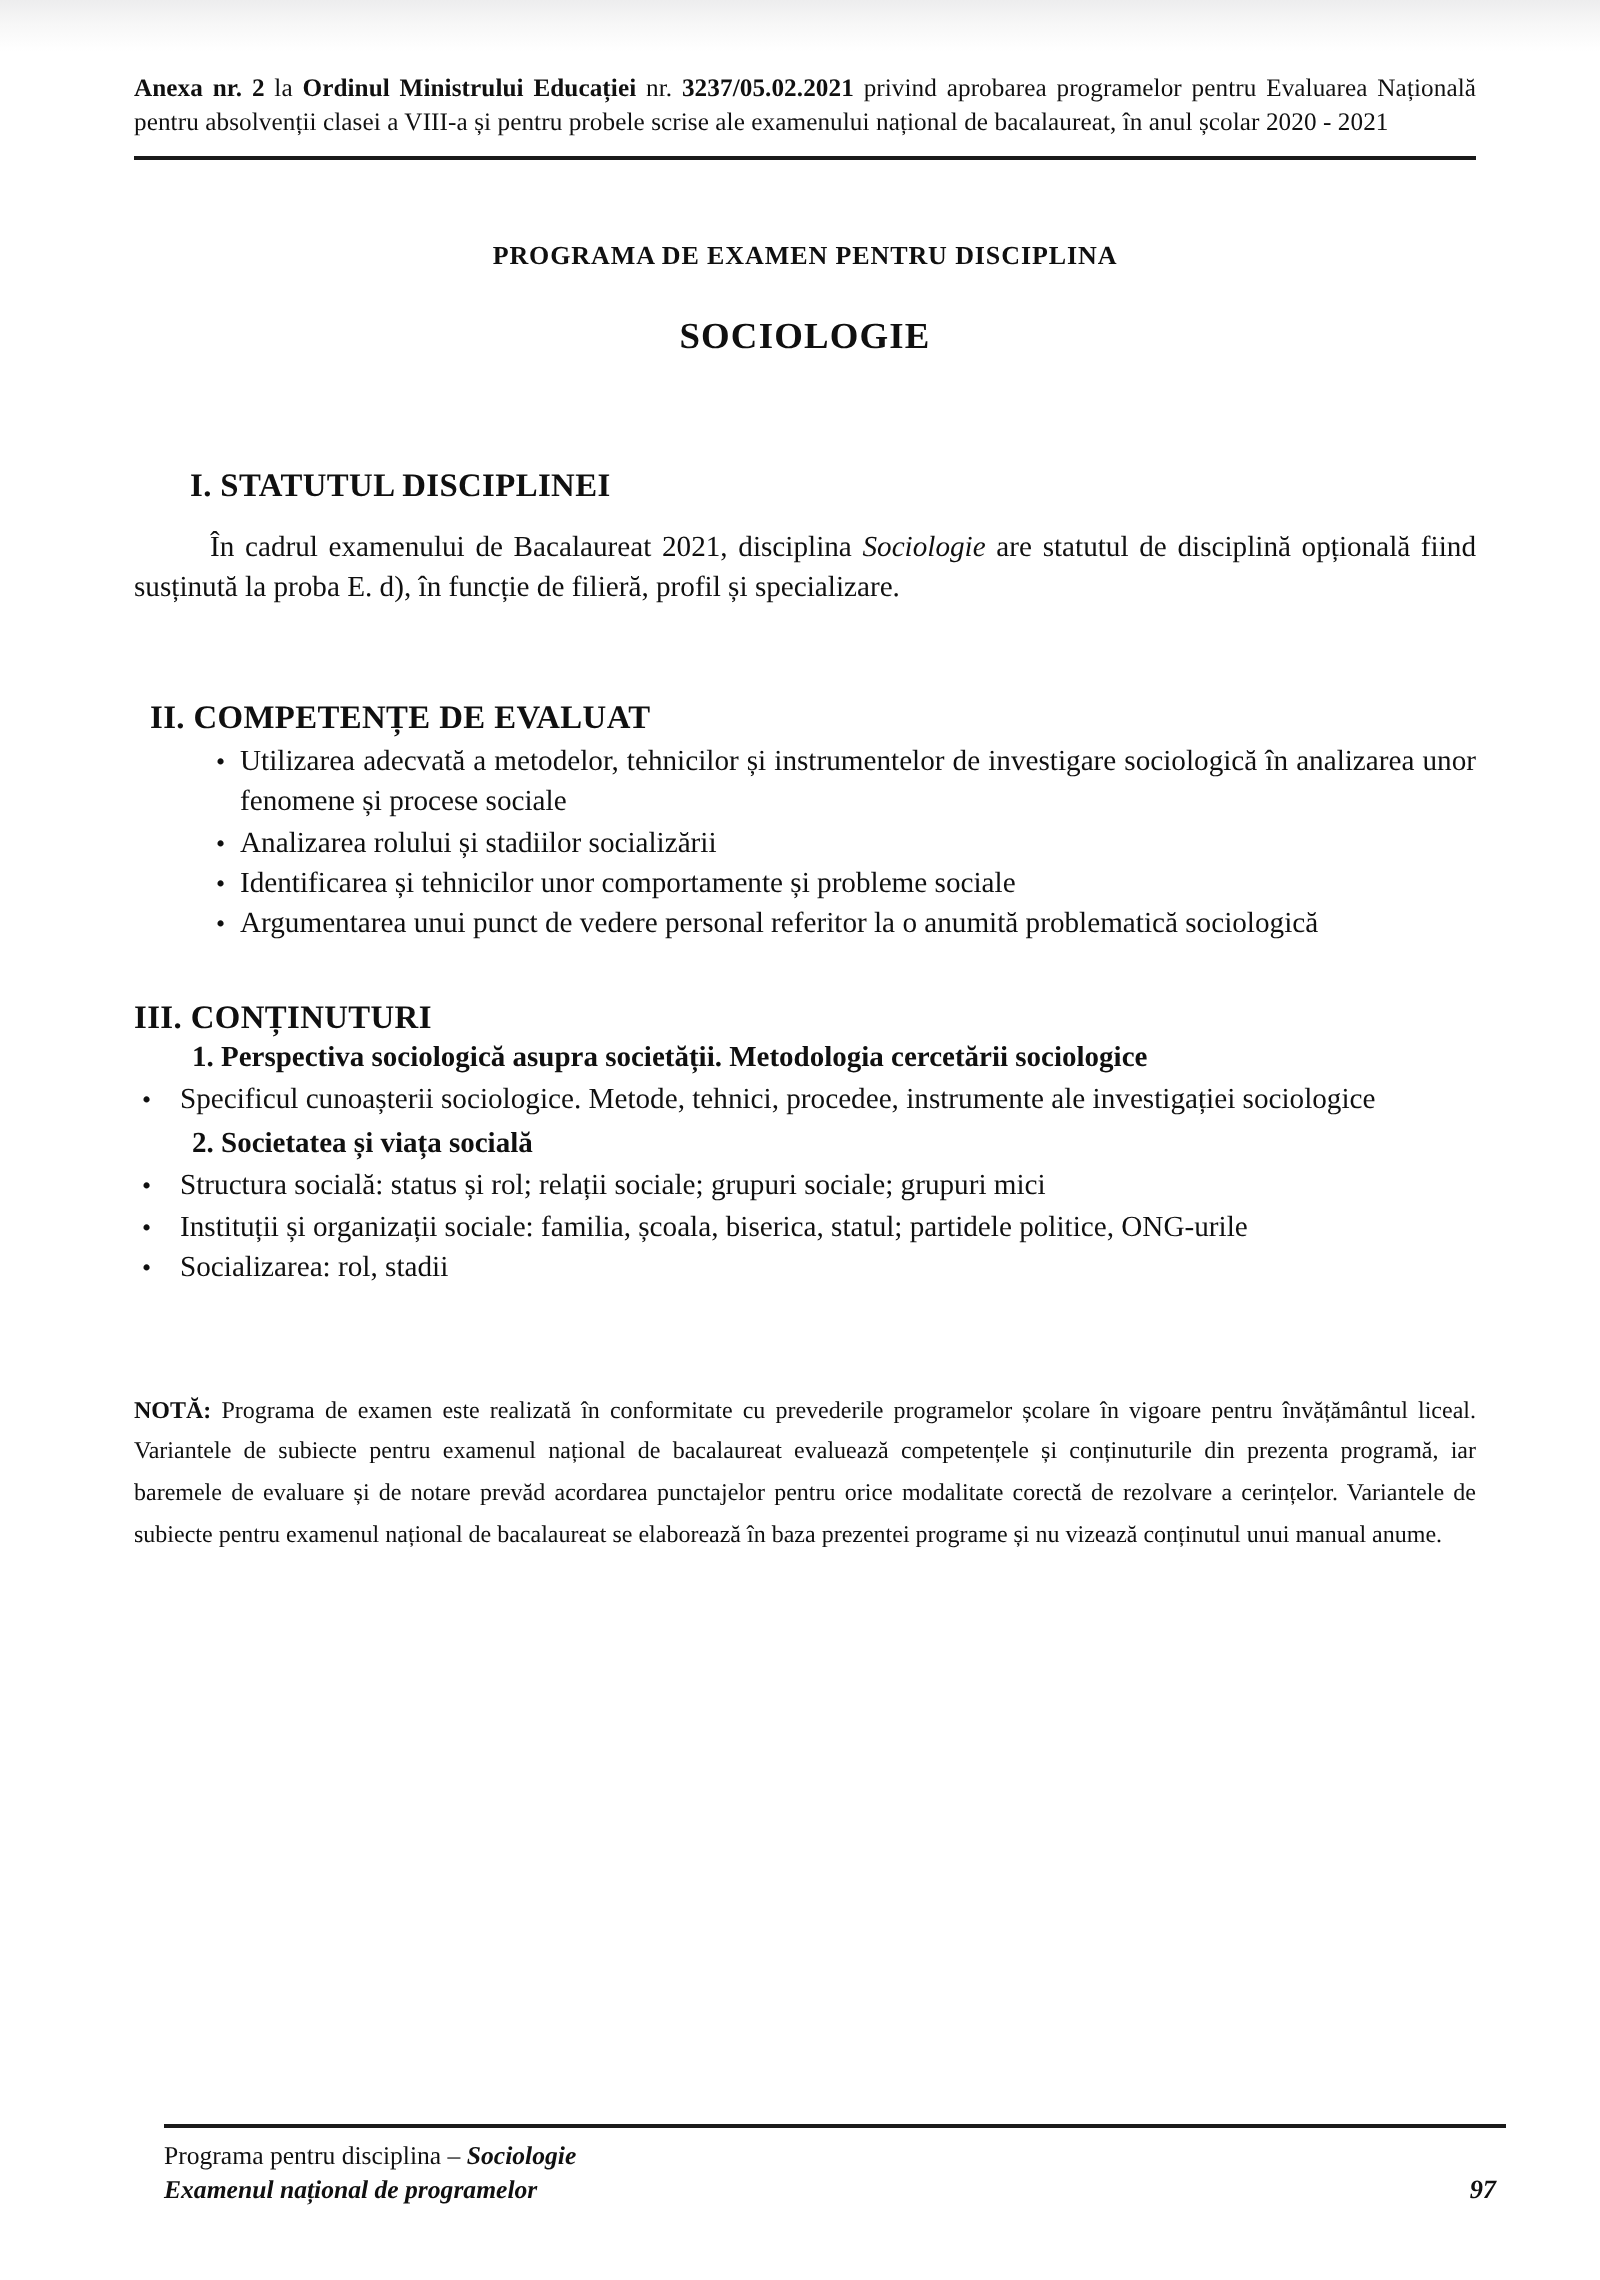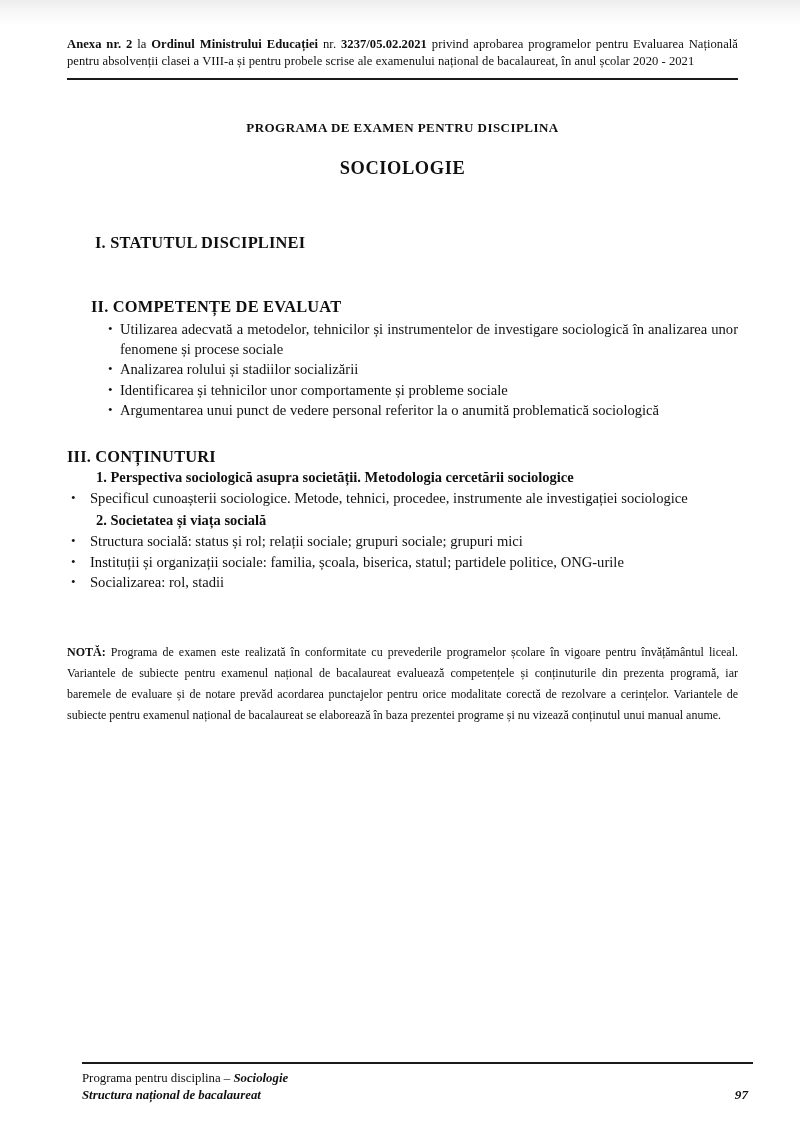--- a/index.html
+++ b/index.html
@@ -75,21 +75,21 @@
     letter-spacing: 0.6px;
   }
 
   
   .sec-h1 {
     font-weight: bold;
     font-size: 16.4px;
     letter-spacing: 0.2px;
   }
   .sec-1-head { margin-top: 54px; margin-left: 28px; }
-  .sec-2-head { margin-top: 44px; margin-left: 24px; }
+  .sec-2-head { margin-top: 44px; margin-left: 8px; }
   .sec-3-head { margin-top: 26px; margin-left: 0px; }
 
   .para {
     font-size: 14.6px;
     line-height: 20.6px;
     text-align: justify;
     text-justify: inter-word;
   }
   .sec-1-para {
     margin-top: 11px;
@@ -191,20 +191,21 @@
   <div class="content">
 
     <div class="doc-header"><b>Anexa nr. 2</b><span> la </span><b>Ordinul Ministrului Educației</b><span> nr. </span><b>3237/05.02.2021</b><span> privind aprobarea programelor pentru Evaluarea Națională pentru absolvenții clasei a VIII-a și pentru probele scrise ale examenului național de bacalaureat, în anul școlar 2020 - 2021</span></div>
 
     <hr class="header-rule">
 
     <div class="title-main">PROGRAMA DE EXAMEN PENTRU DISCIPLINA</div>
     <div class="title-sub">SOCIOLOGIE</div>
 
     <div class="sec-h1 sec-1-head">I. STATUTUL DISCIPLINEI</div>
+    <div class="para sec-1-para"><span>În cadrul examenului de Bacalaureat 2021, disciplina </span><i>Sociologie</i><span> are statutul de disciplină opțională fiind susținută la proba E. d), în funcție de filieră, profil și specializare.</span></div>
 
     <div class="sec-h1 sec-2-head">II. COMPETENȚE DE EVALUAT</div>
     <ul class="blist list-comp">
       <li><span class="bullet-dot">•</span><span>Utilizarea adecvată a metodelor, tehnicilor și instrumentelor de investigare sociologică în analizarea unor fenomene și procese sociale</span></li>
       <li><span class="bullet-dot">•</span><span>Analizarea rolului și stadiilor socializării</span></li>
       <li><span class="bullet-dot">•</span><span>Identificarea și tehnicilor unor comportamente și probleme sociale</span></li>
       <li><span class="bullet-dot">•</span><span>Argumentarea unui punct de vedere personal referitor la o anumită problematică sociologică</span></li>
     </ul>
 
     <div class="sec-h1 sec-3-head">III. CONȚINUTURI</div>
@@ -222,18 +223,18 @@
     </ul>
 
     <div class="note"><b>NOTĂ:</b><span> Programa de examen este realizată în conformitate cu prevederile programelor școlare în vigoare pentru învățământul liceal. Variantele de subiecte pentru examenul național de bacalaureat evaluează competențele și conținuturile din prezenta programă, iar baremele de evaluare și de notare prevăd acordarea punctajelor pentru orice modalitate corectă de rezolvare a cerințelor. Variantele de subiecte pentru examenul național de bacalaureat se elaborează în baza prezentei programe și nu vizează conținutul unui manual anume.</span></div>
 
   </div>
 
   <div class="footer">
     <hr class="footer-rule">
     <div class="footer-lines">
       <div class="footer-line1"><span>Programa pentru disciplina – </span><i>Sociologie</i></div>
-      <div class="footer-line2">Structura național de bacalaureat</div>
+      <div class="footer-line2">Examenul național de programelor</div>
       <div class="footer-page">97</div>
     </div>
   </div>
 
 </div>
 
 </body></html>

